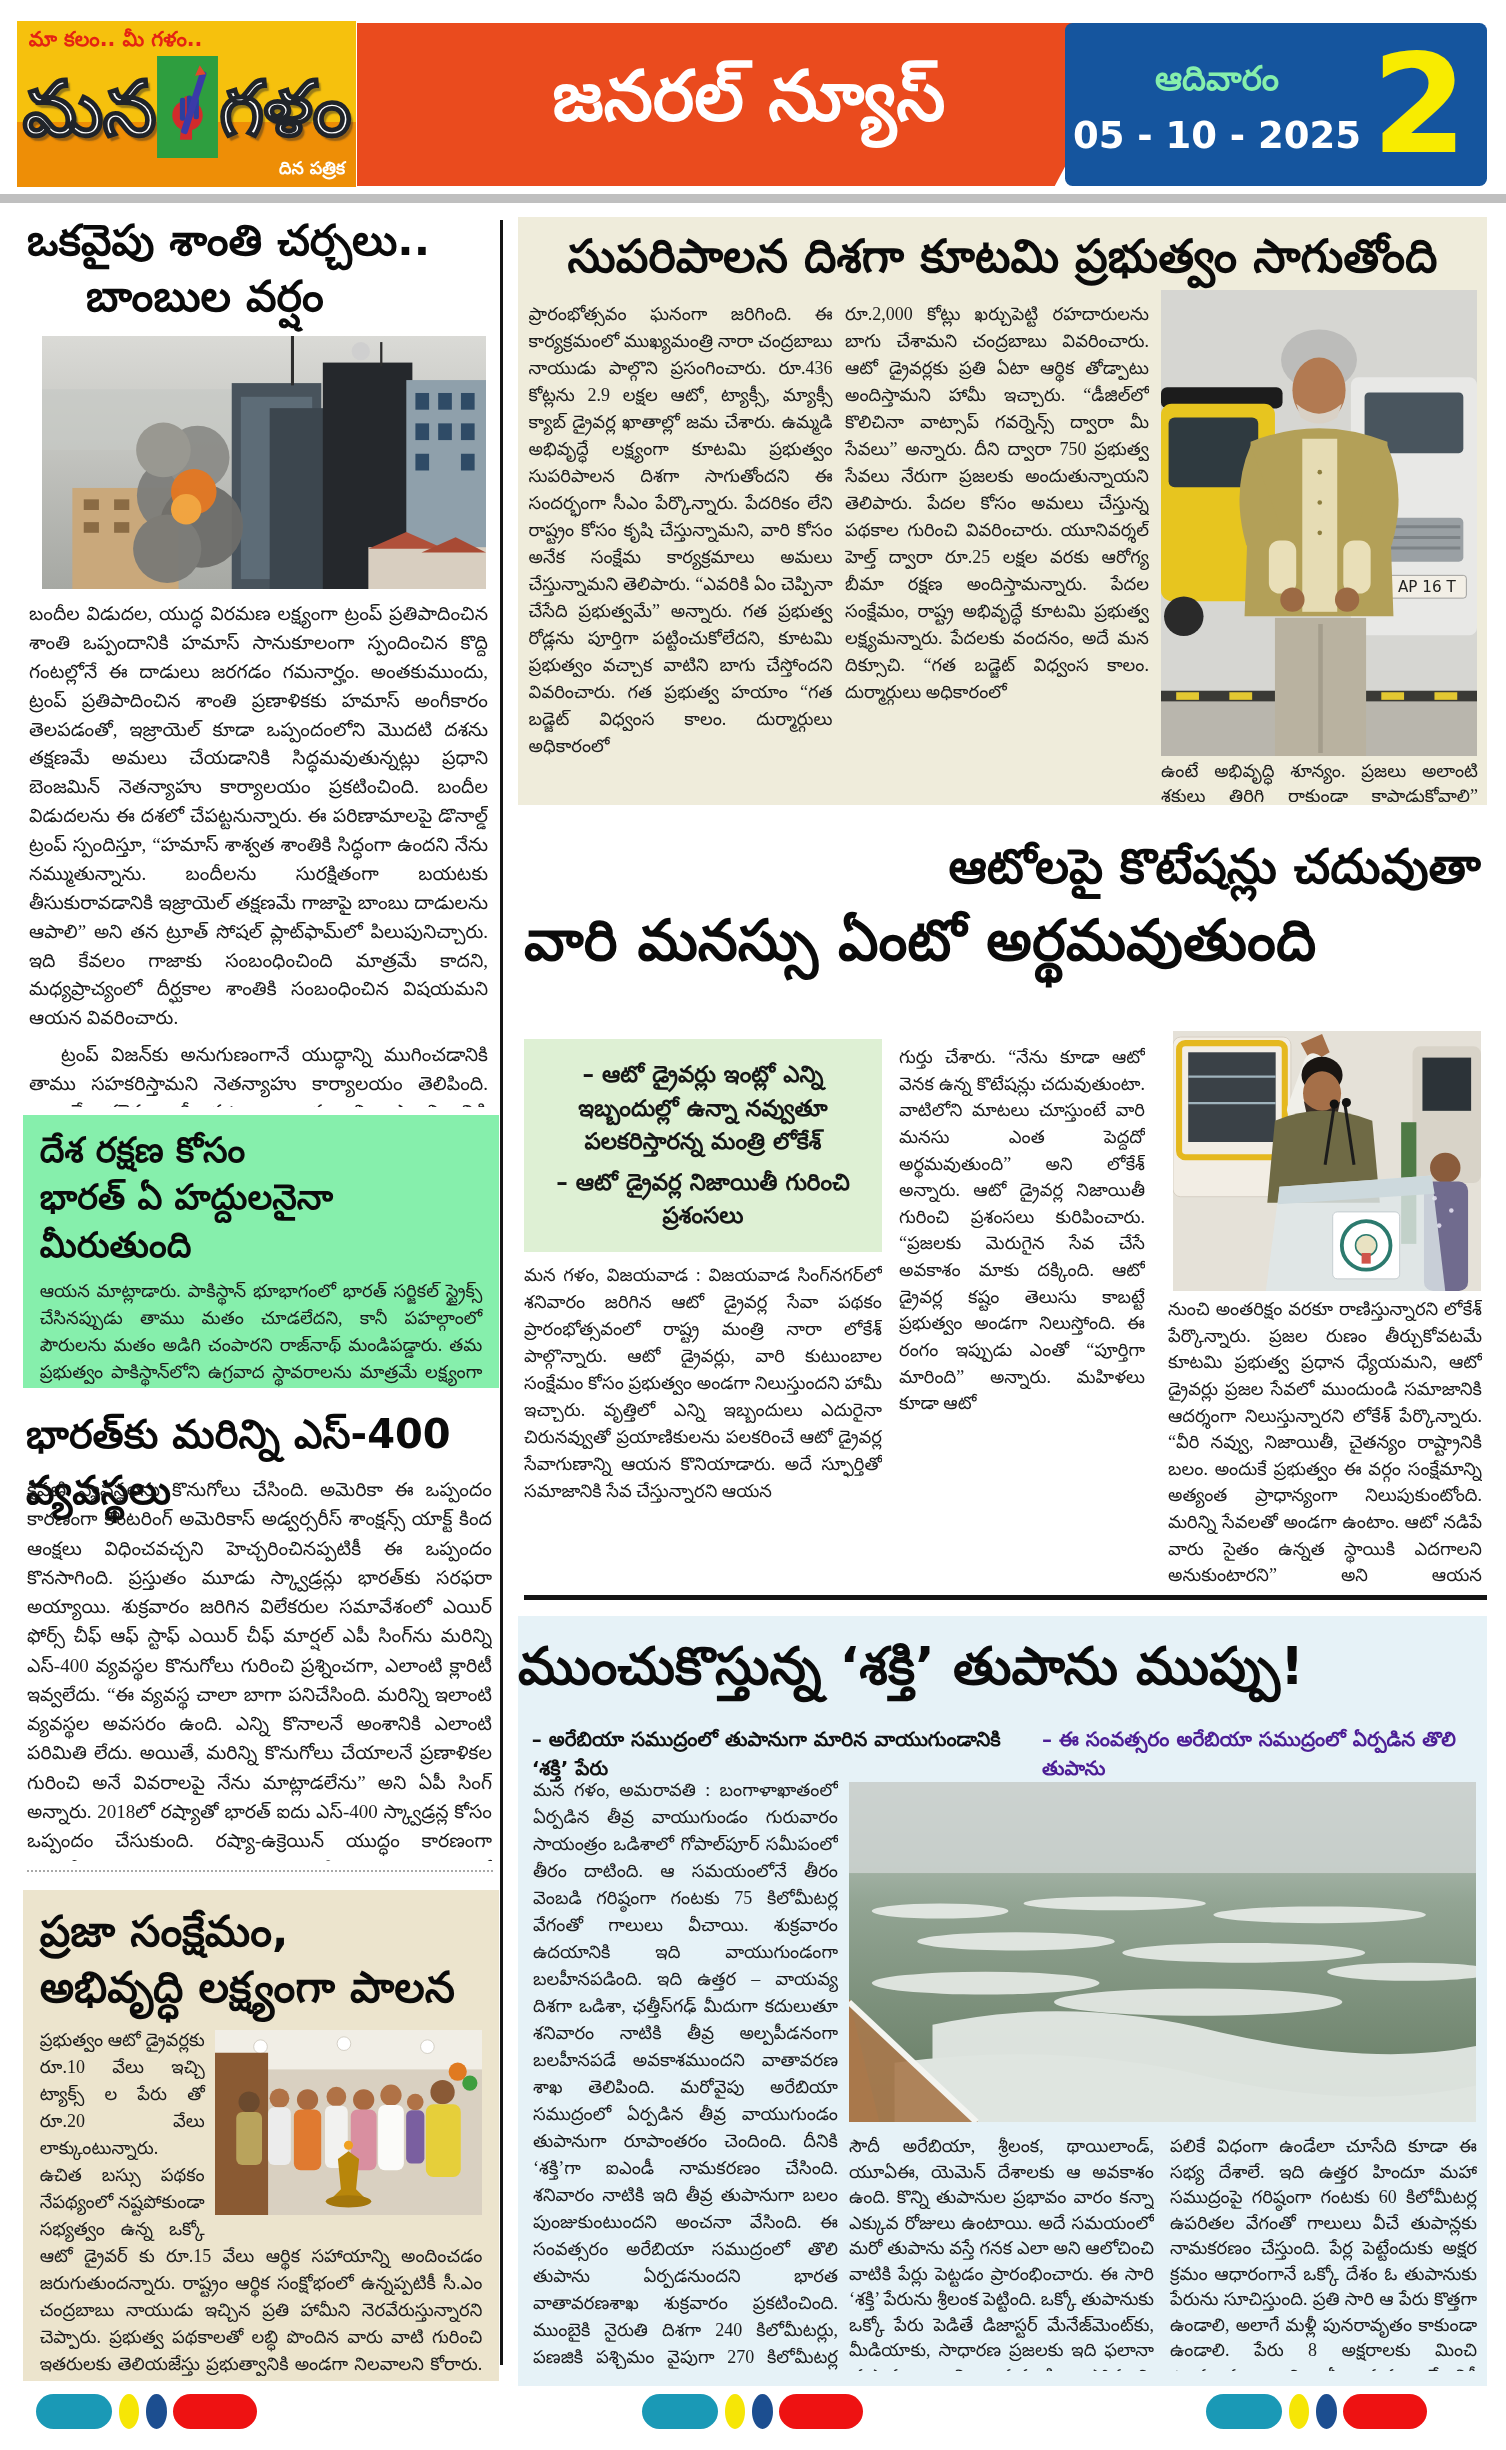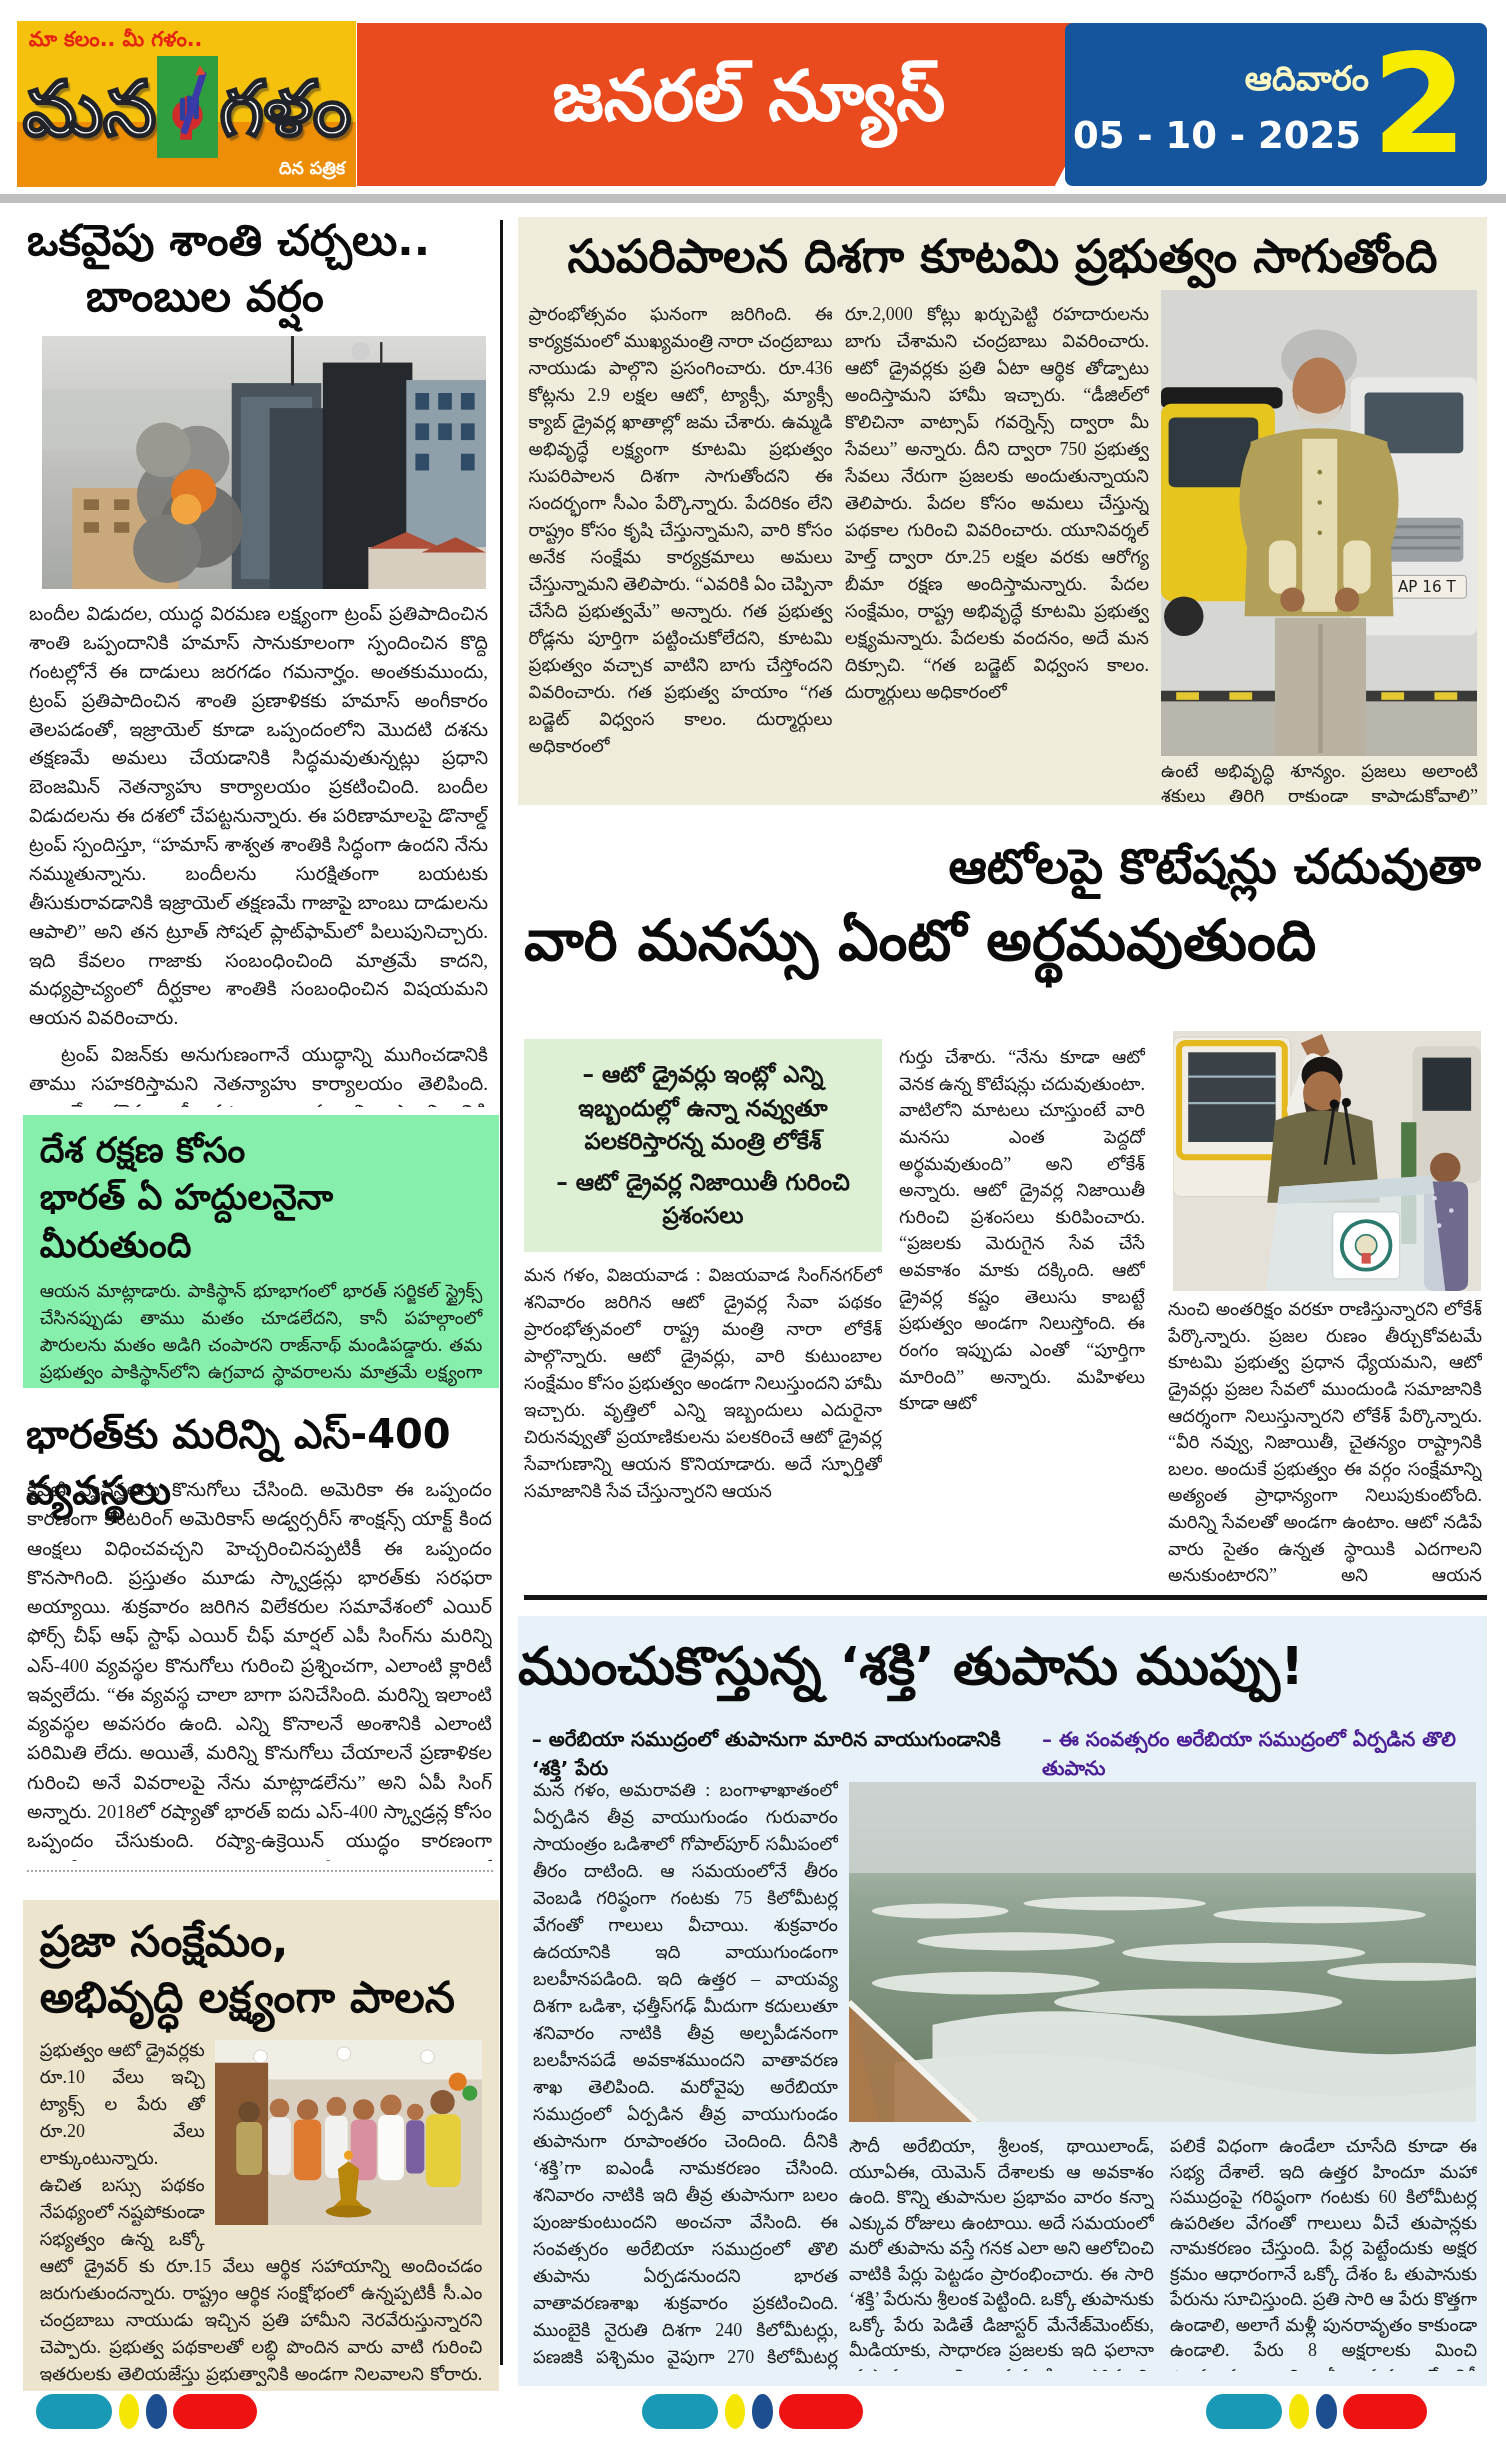--- a/index.html
+++ b/index.html
@@ -18,21 +18,21 @@
   .mastWord{font-family:"DejaVu Sans","Liberation Sans",sans-serif;font-weight:800;
     font-size:76px;line-height:1;color:#ffffff;-webkit-text-stroke:2.3px #20242a;
     text-shadow:3px 3.8px 1.5px rgba(40,40,40,.45);}
   .dinPatrika{right:10.6px;bottom:4.6px;color:#ffffff;font-size:17.5px;font-weight:700;
     font-family:"DejaVu Sans","Liberation Sans",sans-serif;}
   .banner{left:357px;top:23px;width:784px;height:163px;background:#ea4b1e;
     clip-path:polygon(0 0,100% 0,89% 100%,0 100%);display:flex;align-items:center;justify-content:center;}
   .bannerTxt{color:#ffffff;font-size:70px;font-weight:800;
     font-family:"DejaVu Sans","Liberation Sans",sans-serif;}
   .dateBox{left:1065px;top:23px;width:422px;height:163px;background:#15559e;border-radius:7.6px;}
-  .dayTxt{left:0;top:35px;width:304px;text-align:right;color:#fef9c3;font-size:34px;font-weight:800;
+  .dayTxt{left:0;top:35px;width:304px;text-align:center;color:#86efac;font-size:34px;font-weight:800;
     font-family:"DejaVu Sans","Liberation Sans",sans-serif;}
   .dateTxt{left:0;top:91px;width:304px;text-align:center;color:#ffffff;font-size:37px;font-weight:800;
     font-family:"DejaVu Sans","Liberation Sans",sans-serif;}
   .pageNum{right:20px;top:0px;color:#f8ec00;font-size:137px;font-weight:700;line-height:163px;
     font-family:"DejaVu Sans","Liberation Sans",sans-serif;}
   .grayStrip{left:0;top:194px;width:1507px;height:9px;background:#bfbfbf;}
 
   
   .vDiv{left:500px;top:220px;width:3px;height:2145px;background:#141414;}
   .hDiv{left:524px;top:1595px;width:963px;height:4.6px;background:#141414;}
@@ -49,21 +49,21 @@
 
   .defBox{left:23px;top:1115px;width:476px;height:273px;background:#86efac;
     padding:12px 16.7px;box-sizing:border-box;overflow:hidden;}
   .defH{font-size:35px;line-height:1.35;}
   .defB{margin-top:9px;font-size:18px;line-height:1.5;}
 
   .s4h{left:26px;top:1411px;width:466px;font-size:40px;}
   .s4b{left:27px;top:1475px;width:465px;height:386px;overflow:hidden;font-size:19px;line-height:1.54;}
 
   .welBox{left:23px;top:1890px;width:476px;height:491px;background:#ece4cd;
-    padding:13.7px 16.7px;box-sizing:border-box;overflow:hidden;margin-top:10px;}
+    padding:13.7px 16.7px;box-sizing:border-box;overflow:hidden;}
   .welH{font-size:43px;line-height:1.3;}
   .welWrap{margin-top:12px;font-size:18px;line-height:1.5;}
   .welPhoto{float:right;width:267px;height:185px;margin:3px 0 6px 10.6px;}
 
   
   .govBox{left:518px;top:217px;width:969px;height:588px;background:#efecdb;}
   .govH{left:0;top:12px;width:100%;text-align:center;font-size:46px;}
   .govC1{left:10.6px;top:84px;width:304px;height:492px;overflow:hidden;font-size:18px;line-height:1.5;}
   .govC2{left:327px;top:84px;width:304px;height:492px;overflow:hidden;font-size:18px;line-height:1.5;}
   .govPhoto{left:643px;top:73px;width:316px;height:466px;}

